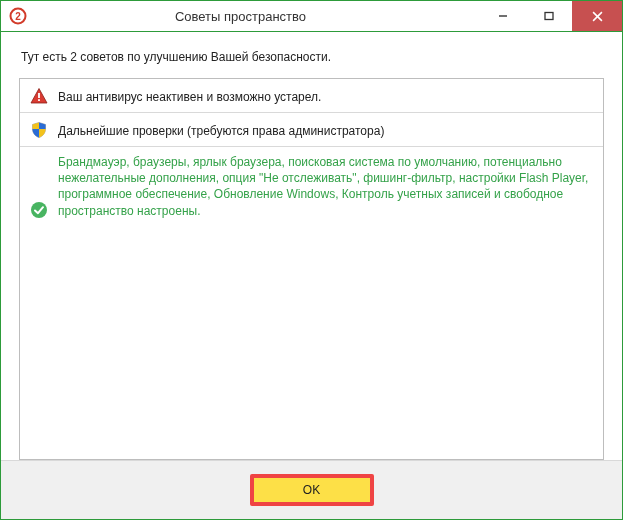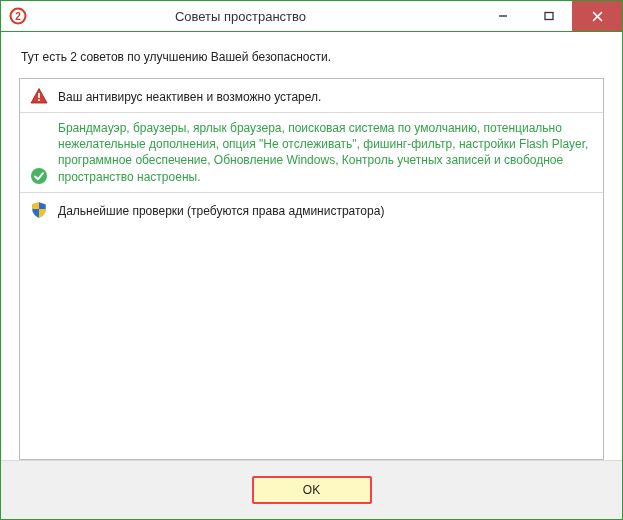--- a/index.html
+++ b/index.html
@@ -16,21 +16,21 @@
   .body{flex:1;padding:14px 18px 0 18px;display:flex;flex-direction:column}
   .intro{font-weight:normal;font-size:12px;margin:4px 2px 14px 2px}
   .list{border:1px solid #bdbdbd;flex:1;background:#fff;overflow:hidden}
   .row{display:flex;align-items:flex-end;padding:7px 10px;border-bottom:1px solid #d9d9d9;gap:10px;line-height:1.35}
   .row:last-child{border-bottom:none}
   .row .icon{width:18px;height:18px;flex:0 0 18px;margin-top:1px;display:flex;align-items:center;justify-content:center}
   .row .text{flex:1;font-size:12px;color:#222}
   .row.ok .text{color:#35a24a}
   
   .footer{height:58px;display:flex;align-items:center;justify-content:center;background:#f0f0f0;border-top:1px solid #d9d9d9}
-  .ok-btn{min-width:88px;height:24px;border:2px solid #ef4444;background:#fef9c3;font-size:12px;padding:0 14px;display:flex;align-items:center;justify-content:center;border-radius:2px}
+  .ok-btn{min-width:88px;height:24px;border:4px solid #ef4444;background:#fde047;font-size:12px;padding:0 14px;display:flex;align-items:center;justify-content:center;border-radius:2px}
 </style>
 </head>
 <body>
 
 <div class="window">
 
   <div class="titlebar">
     <span class="app-icon">
       <svg viewBox="0 0 18 18" width="18" height="18">
         <circle cx="9" cy="9" r="7.5" fill="none" stroke="#d23b2a" stroke-width="2"></circle>
@@ -68,41 +68,41 @@
           <svg viewBox="0 0 18 18" width="18" height="18">
             <polygon points="9,1.5 17,16 1,16" fill="#d93b32" stroke="#8a1f18" stroke-width="0.8"></polygon>
             <rect x="8.1" y="6" width="1.8" height="5" fill="#fff"></rect>
             <rect x="8.1" y="12.2" width="1.8" height="1.8" fill="#fff"></rect>
           </svg>
         </span>
         <span class="text">Ваш антивирус неактивен и возможно устарел.</span>
       </div>
 
 
-      <div class="row ok">
-        <span class="icon">
-          <svg viewBox="0 0 18 18" width="18" height="18">
-            <circle cx="9" cy="9" r="8" fill="#48b461"></circle>
-            <polyline points="5,9.5 8,12.2 13,6.2" fill="none" stroke="#fff" stroke-width="2" stroke-linecap="round" stroke-linejoin="round"></polyline>
-          </svg>
-        </span>
-        <span class="text">Брандмауэр, браузеры, ярлык браузера, поисковая система по умолчанию, потенциально нежелательные дополнения, опция "Не отслеживать", фишинг-фильтр, настройки Flash Player, программное обеспечение, Обновление Windows, Контроль учетных записей и свободное пространство настроены.</span>
-      </div>
-
       <div class="row">
         <span class="icon">
           <svg viewBox="0 0 18 18" width="18" height="18">
             <path d="M9 1.5 L15.5 3.5 V8 C15.5 12 12.5 15.5 9 16.5 C5.5 15.5 2.5 12 2.5 8 V3.5 Z" fill="#e8e8e8" stroke="#888" stroke-width="0.6"></path>
             <path d="M9 1.5 L15.5 3.5 V8 H9 Z" fill="#2b6cd4"></path>
             <path d="M9 1.5 L2.5 3.5 V8 H9 Z" fill="#f3c21c"></path>
             <path d="M9 16.5 C12.5 15.5 15.5 12 15.5 8 H9 Z" fill="#f3c21c"></path>
             <path d="M9 16.5 C5.5 15.5 2.5 12 2.5 8 H9 Z" fill="#2b6cd4"></path>
           </svg>
         </span>
         <span class="text">Дальнейшие проверки (требуются права администратора)</span>
+      </div>
+
+      <div class="row ok">
+        <span class="icon">
+          <svg viewBox="0 0 18 18" width="18" height="18">
+            <circle cx="9" cy="9" r="8" fill="#48b461"></circle>
+            <polyline points="5,9.5 8,12.2 13,6.2" fill="none" stroke="#fff" stroke-width="2" stroke-linecap="round" stroke-linejoin="round"></polyline>
+          </svg>
+        </span>
+        <span class="text">Брандмауэр, браузеры, ярлык браузера, поисковая система по умолчанию, потенциально нежелательные дополнения, опция "Не отслеживать", фишинг-фильтр, настройки Flash Player, программное обеспечение, Обновление Windows, Контроль учетных записей и свободное пространство настроены.</span>
       </div>
 
     </div>
   </div>
 
   <div class="footer">
     <div class="ok-btn">
       <span>OK</span>
     </div>
   </div>

